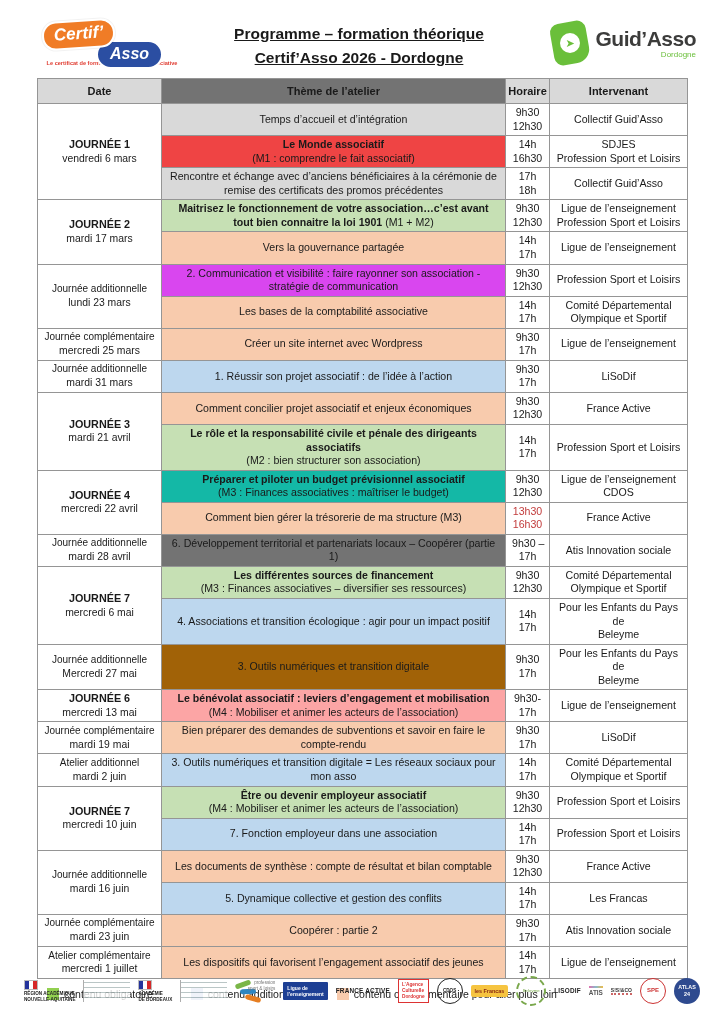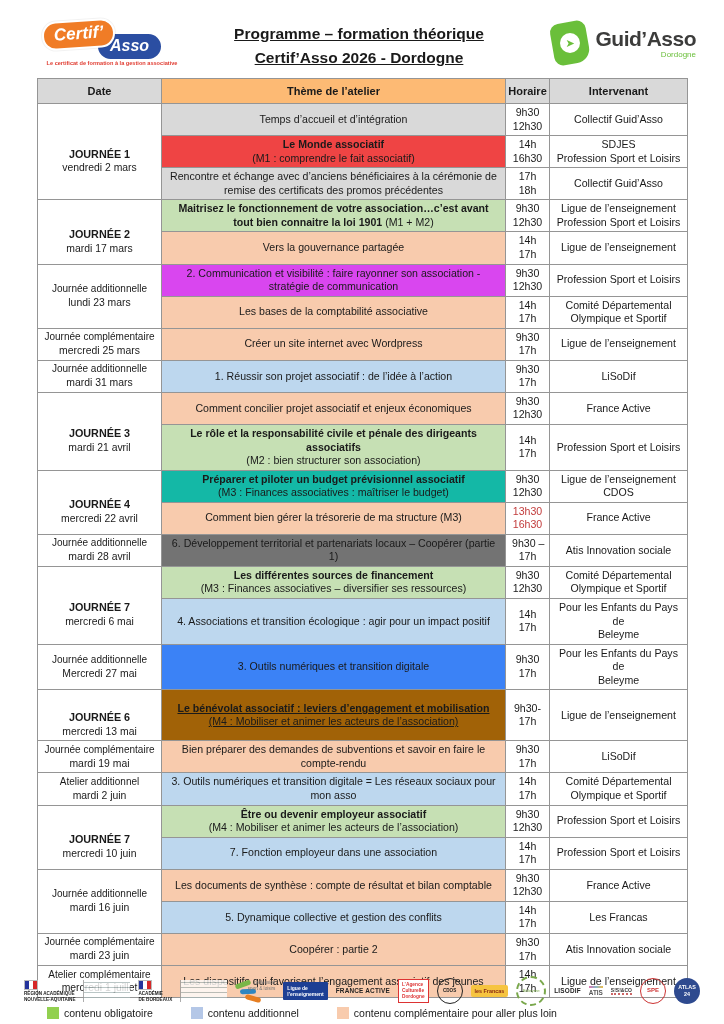--- a/index.html
+++ b/index.html
@@ -5,21 +5,21 @@
   html,body{margin:0;padding:0;background:#888;}
   .page{position:relative;width:724px;height:1024px;background:#fff;margin:0 auto;
         font-family:"Liberation Sans",sans-serif;color:#1a1a1a;overflow:hidden;}
 
   
   .header{display:flex;align-items:flex-start;padding:16px 28px 4px 34px;}
   .certif-logo{position:relative;width:156px;height:54px;flex:0 0 auto;}
   .certif-orange{position:absolute;left:8px;top:4px;padding:2px 10px 3px 10px;border-radius:14px;
         transform:rotate(-4deg);font-weight:bold;font-style:italic;font-size:17px;color:#fff;
         border:2px solid #fff;box-shadow:0 0 0 1px rgba(0,0,0,.05);z-index:2;}
-  .certif-blue{position:absolute;left:62px;top:16px;padding:3px 12px 4px 12px;border-radius:16px;
+  .certif-blue{position:absolute;left:62px;top:24px;padding:3px 12px 4px 12px;border-radius:16px;
         font-weight:bold;font-style:italic;font-size:16px;color:#fff;border:2px solid #fff;z-index:1;}
   .certif-tagline{position:absolute;left:0;top:44px;width:156px;font-size:5.6px;text-align:center;font-weight:bold;}
   .title-block{flex:1;text-align:center;padding-top:6px;}
   .title-line{font-size:15.5px;font-weight:bold;text-decoration:underline;line-height:1.55;}
   .guid-logo{display:flex;align-items:center;gap:7px;flex:0 0 auto;width:168px;justify-content:flex-end;padding-top:6px;}
   .guid-shape{width:36px;height:42px;border-radius:9px 9px 14px 9px;transform:rotate(-10deg);
         display:flex;align-items:center;justify-content:center;}
   .guid-compass{width:20px;height:20px;background:#fff;border-radius:50%;display:flex;align-items:center;justify-content:center;
         font-size:11px;transform:rotate(10deg);}
   .guid-text{line-height:1;}
@@ -30,21 +30,21 @@
   table.schedule{border-collapse:collapse;table-layout:fixed;width:650px;margin:4px 37px 0 37px;}
   .schedule col.c-date{width:124px;}
   .schedule col.c-theme{width:344px;}
   .schedule col.c-hor{width:44px;}
   .schedule col.c-int{width:138px;}
   .schedule th{border:1px solid #959595;font-size:11px;font-weight:bold;padding:6px 2px;text-align:center;}
   .schedule td{border:1px solid #959595;font-size:10.6px;text-align:center;vertical-align:middle;
         padding:2px 6px;line-height:1.28;}
   td.date-cell{background:#fff;padding:2px 3px;}
   .date-title{font-size:10px;}
-  .date-cell.emph .date-title{font-weight:bold;font-size:10.8px;margin-top:19px;}
+  .date-cell.emph .date-title{font-weight:bold;font-size:10.8px;}
   .date-sub{font-size:10.4px;}
   .t-bold{font-weight:bold;}
   .hor-line{white-space:nowrap;}
   .hor-red .hor-line{color:#c23c3c;}
   .int-line{display:block;}
 
   
   .legend{display:flex;align-items:center;gap:38px;margin:9px 0 0 47px;}
   .legend-item{display:flex;align-items:center;gap:5px;}
   .legend-swatch{width:12px;height:12px;flex:0 0 auto;}
@@ -109,30 +109,30 @@
   <table class="schedule">
     <colgroup>
         <col class="c-date">
         <col class="c-theme">
         <col class="c-hor">
         <col class="c-int">
       </colgroup>
     <thead>
       <tr>
         <th style="background: rgb(217, 217, 217);">Date</th>
-        <th style="background: #fdba74;">Thème de l’atelier</th>
+        <th style="background: #737373;">Thème de l’atelier</th>
         <th style="background: rgb(217, 217, 217);">Horaire</th>
         <th style="background: rgb(217, 217, 217);">Intervenant</th>
       </tr>
     </thead>
     <tbody>
         <tr>
           <td class="date-cell emph" rowspan="3">
             <div class="date-title">JOURNÉE 1</div>
-            <div class="date-sub">vendredi 2 mars</div>
+            <div class="date-sub">vendredi 6 mars</div>
           </td>
           <td class="theme-cell" style="background: rgb(217, 217, 217); margin-left: 36px;"><span class="t-text">Temps d’accueil et d’intégration</span></td>
           <td class="hor-cell">
             <div class="hor-line">9h30</div>
             <div class="hor-line">12h30</div>
           </td>
           <td class="int-cell">
             <span class="int-line">Collectif Guid’Asso</span>
           </td>
         </tr>
@@ -322,36 +322,36 @@
           <td class="int-cell">
             <span class="int-line">Pour les Enfants du Pays de</span>
             <span class="int-line">Beleyme</span>
           </td>
         </tr>
         <tr>
           <td class="date-cell" rowspan="1">
             <div class="date-title">Journée additionnelle</div>
             <div class="date-sub">Mercredi 27 mai</div>
           </td>
-          <td class="theme-cell" style="background: #3b82f6;"><span class="t-text">3. Outils numériques et transition digitale</span></td>
+          <td class="theme-cell" style="background: #a16207;"><span class="t-text">3. Outils numériques et transition digitale</span></td>
           <td class="hor-cell">
             <div class="hor-line">9h30</div>
             <div class="hor-line">17h</div>
           </td>
           <td class="int-cell">
             <span class="int-line">Pour les Enfants du Pays de</span>
             <span class="int-line">Beleyme</span>
           </td>
         </tr>
         <tr>
           <td class="date-cell emph" rowspan="1">
             <div class="date-title">JOURNÉE 6</div>
             <div class="date-sub">mercredi 13 mai</div>
           </td>
-          <td class="theme-cell" style="background: #a16207; text-decoration: underline;"><span class="t-bold">Le bénévolat associatif : leviers d’engagement et mobilisation</span><br><span class="t-detail">(M4 : Mobiliser et animer les acteurs de l’association)</span></td>
+          <td class="theme-cell" style="background: #fca5a5;"><span class="t-bold">Le bénévolat associatif : leviers d’engagement et mobilisation</span><br><span class="t-detail">(M4 : Mobiliser et animer les acteurs de l’association)</span></td>
           <td class="hor-cell">
             <div class="hor-line">9h30-</div>
             <div class="hor-line">17h</div>
           </td>
           <td class="int-cell">
             <span class="int-line">Ligue de l’enseignement</span>
           </td>
         </tr>
         <tr>
           <td class="date-cell" rowspan="1">

